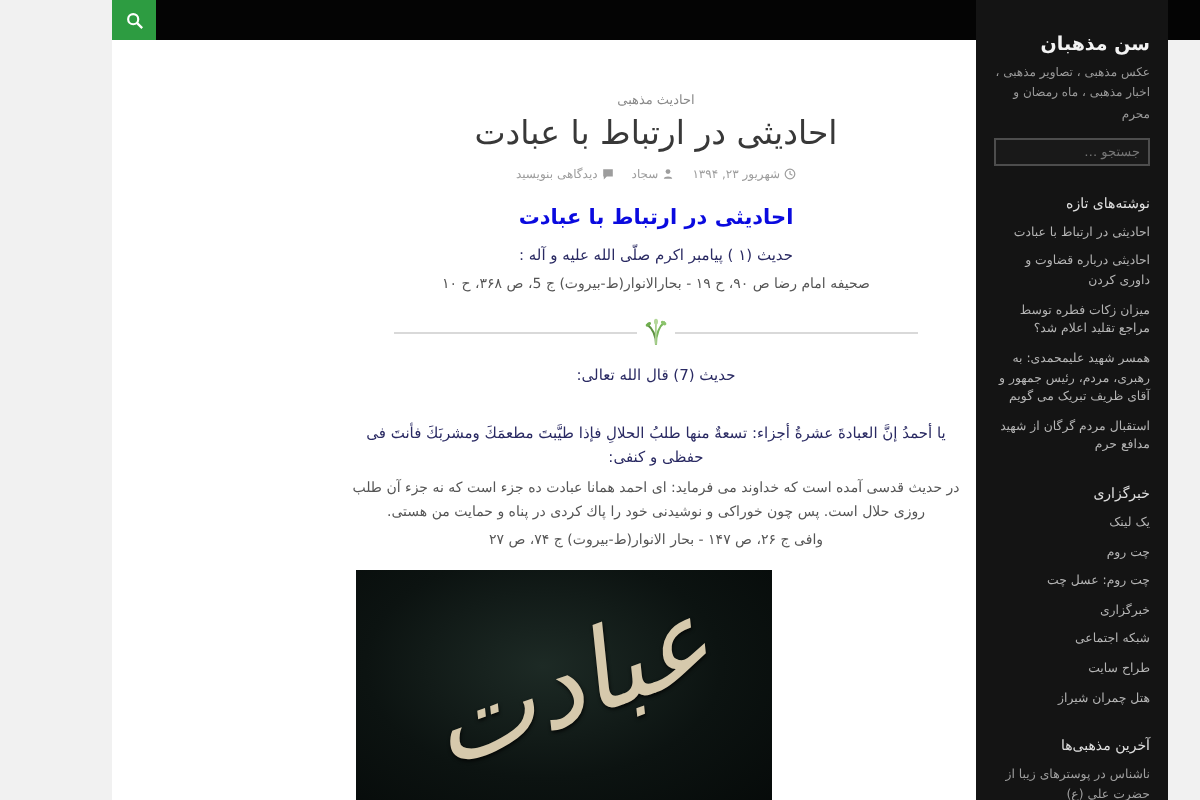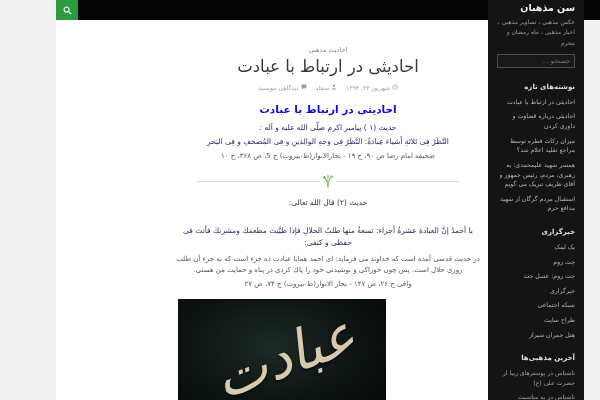--- a/index.html
+++ b/index.html
@@ -42,30 +42,30 @@
   }
   .post-image .callig{
     font-family:"DejaVu Serif","Liberation Serif",serif;
     font-style:italic;font-size:56px;color:#d6c9ac;
     transform:rotate(-20deg) translate(4px,-2px);
     text-shadow:0 1px 2px rgba(0,0,0,.8);white-space:nowrap;
   }
   
   .sidebar{
     position:absolute;left:488px;top:0;width:96px;height:400px;background:#141414;z-index:2;
-    box-sizing:border-box;padding:1px 9px;color:#bdbdbd;
+    box-sizing:border-box;padding:16px 9px;color:#bdbdbd;
   }
   .site-title{font-size:9.5px;font-weight:bold;color:#f2f2f2;line-height:1.4;text-decoration:none;display:block;}
   .tagline{font-size:6px;color:#9a9a9a;line-height:1.7;margin-top:3px;}
   .search-input{
     box-sizing:border-box;width:100%;height:14px;margin-top:6px;
     background:#191919;border:1px solid #4d4d4d;color:#bbb;
     font-size:6.5px;padding:0 4px;font-family:inherit;direction:rtl;
   }
-  .widget-title{font-size:7px;color:#e0e0e0;margin:15px 0 6px 0;font-weight:bold;}
+  .widget-title{font-size:7px;color:#e0e0e0;margin:15px 0 6px 0;}
   .side-link{display:block;font-size:6.2px;color:#b5b5b5;line-height:1.55;text-decoration:none;margin:0 0 5px 0;}
   .comment-item{display:block;font-size:6.2px;color:#9f9f9f;line-height:1.55;margin:0 0 5px 0;text-decoration:none;}
 </style>
 </head>
 <body>
 
 <div class="page">
 
   <div class="topbar">
     <div class="search-toggle">
@@ -101,38 +101,37 @@
           <svg width="6" height="6" viewBox="0 0 10 10">
             <path d="M1 1 h8 v6 h-5 l-2.5 2.5 v-2.5 h-0.5 Z" fill="#9d9d9d"></path>
           </svg>
           <span>دیدگاهی بنویسید</span>
         </span>
       </div>
 
       <h2 class="content-heading">احادیثی در ارتباط با عبادت</h2>
 
       <p class="hadith-bold">حدیث (۱ ) پیامبر اکرم صلّی الله علیه و آله :</p>
-      <p class="hadith-bold" style="margin-top:0;">النَّظَرُ فِی ثَلاثَةِ أَشیاءَ عِبادَةٌ: النَّظَرُ فِی وَجهِ الوالِدَینِ و فِی المُصحَفِ و فِی البَحرِ</p>
       <p class="source">صحیفه امام رضا ص ۹۰، ح ۱۹ - بحارالانوار(ط-بیروت) ج 5، ص ۳۶۸، ح ۱۰</p>
 
       <div class="divider">
         <div class="line"></div>
         <span class="orn">
           <svg width="13" height="14" viewBox="0 0 20 22">
             <path d="M10 21 C10 13 7 8 3 5" fill="none" stroke="#5c9140" stroke-width="1.6"></path>
             <path d="M10 21 C10 12 13 6 17 3" fill="none" stroke="#7ab85c" stroke-width="1.6"></path>
             <path d="M10 21 C9.5 13 10 8 10 3" fill="none" stroke="#a9cf8f" stroke-width="1.4"></path>
             <ellipse cx="4" cy="5" rx="2.4" ry="1.4" fill="#6fae4e" transform="rotate(-35 4 5)"></ellipse>
             <ellipse cx="16" cy="4" rx="2.4" ry="1.4" fill="#8cc46c" transform="rotate(30 16 4)"></ellipse>
             <ellipse cx="10" cy="3" rx="1.6" ry="2.4" fill="#b5d89c"></ellipse>
           </svg>
         </span>
       </div>
 
-      <p class="hadith-bold">حدیث (۲) قال الله تعالی:</p>
+      <p class="hadith-bold">حدیث (7) قال الله تعالی:</p>
       <p class="hadith-bold" style="margin-top:16px;">یا أحمدُ إنَّ العبادةَ عشرةُ أجزاء: تسعةٌ منها طلبُ الحلالِ فإذا طیَّبتَ مطعمَكَ ومشربَكَ فأنتَ فی حفظی و كنفی:</p>
       <p class="plain">در حدیث قدسی آمده است كه خداوند می فرماید: ای احمد همانا عبادت ده جزء است كه نه جزء آن طلب روزی حلال است. پس چون خوراكی و نوشیدنی خود را پاك كردی در پناه و حمایت من هستی.</p>
       <p class="source">وافی ج ۲۶، ص ۱۴۷ - بحار الانوار(ط-بیروت) ج ۷۴، ص ۲۷</p>
 
       <div class="post-image">
         <span class="callig">عبادت</span>
       </div>
 
     </article>
   </div>

